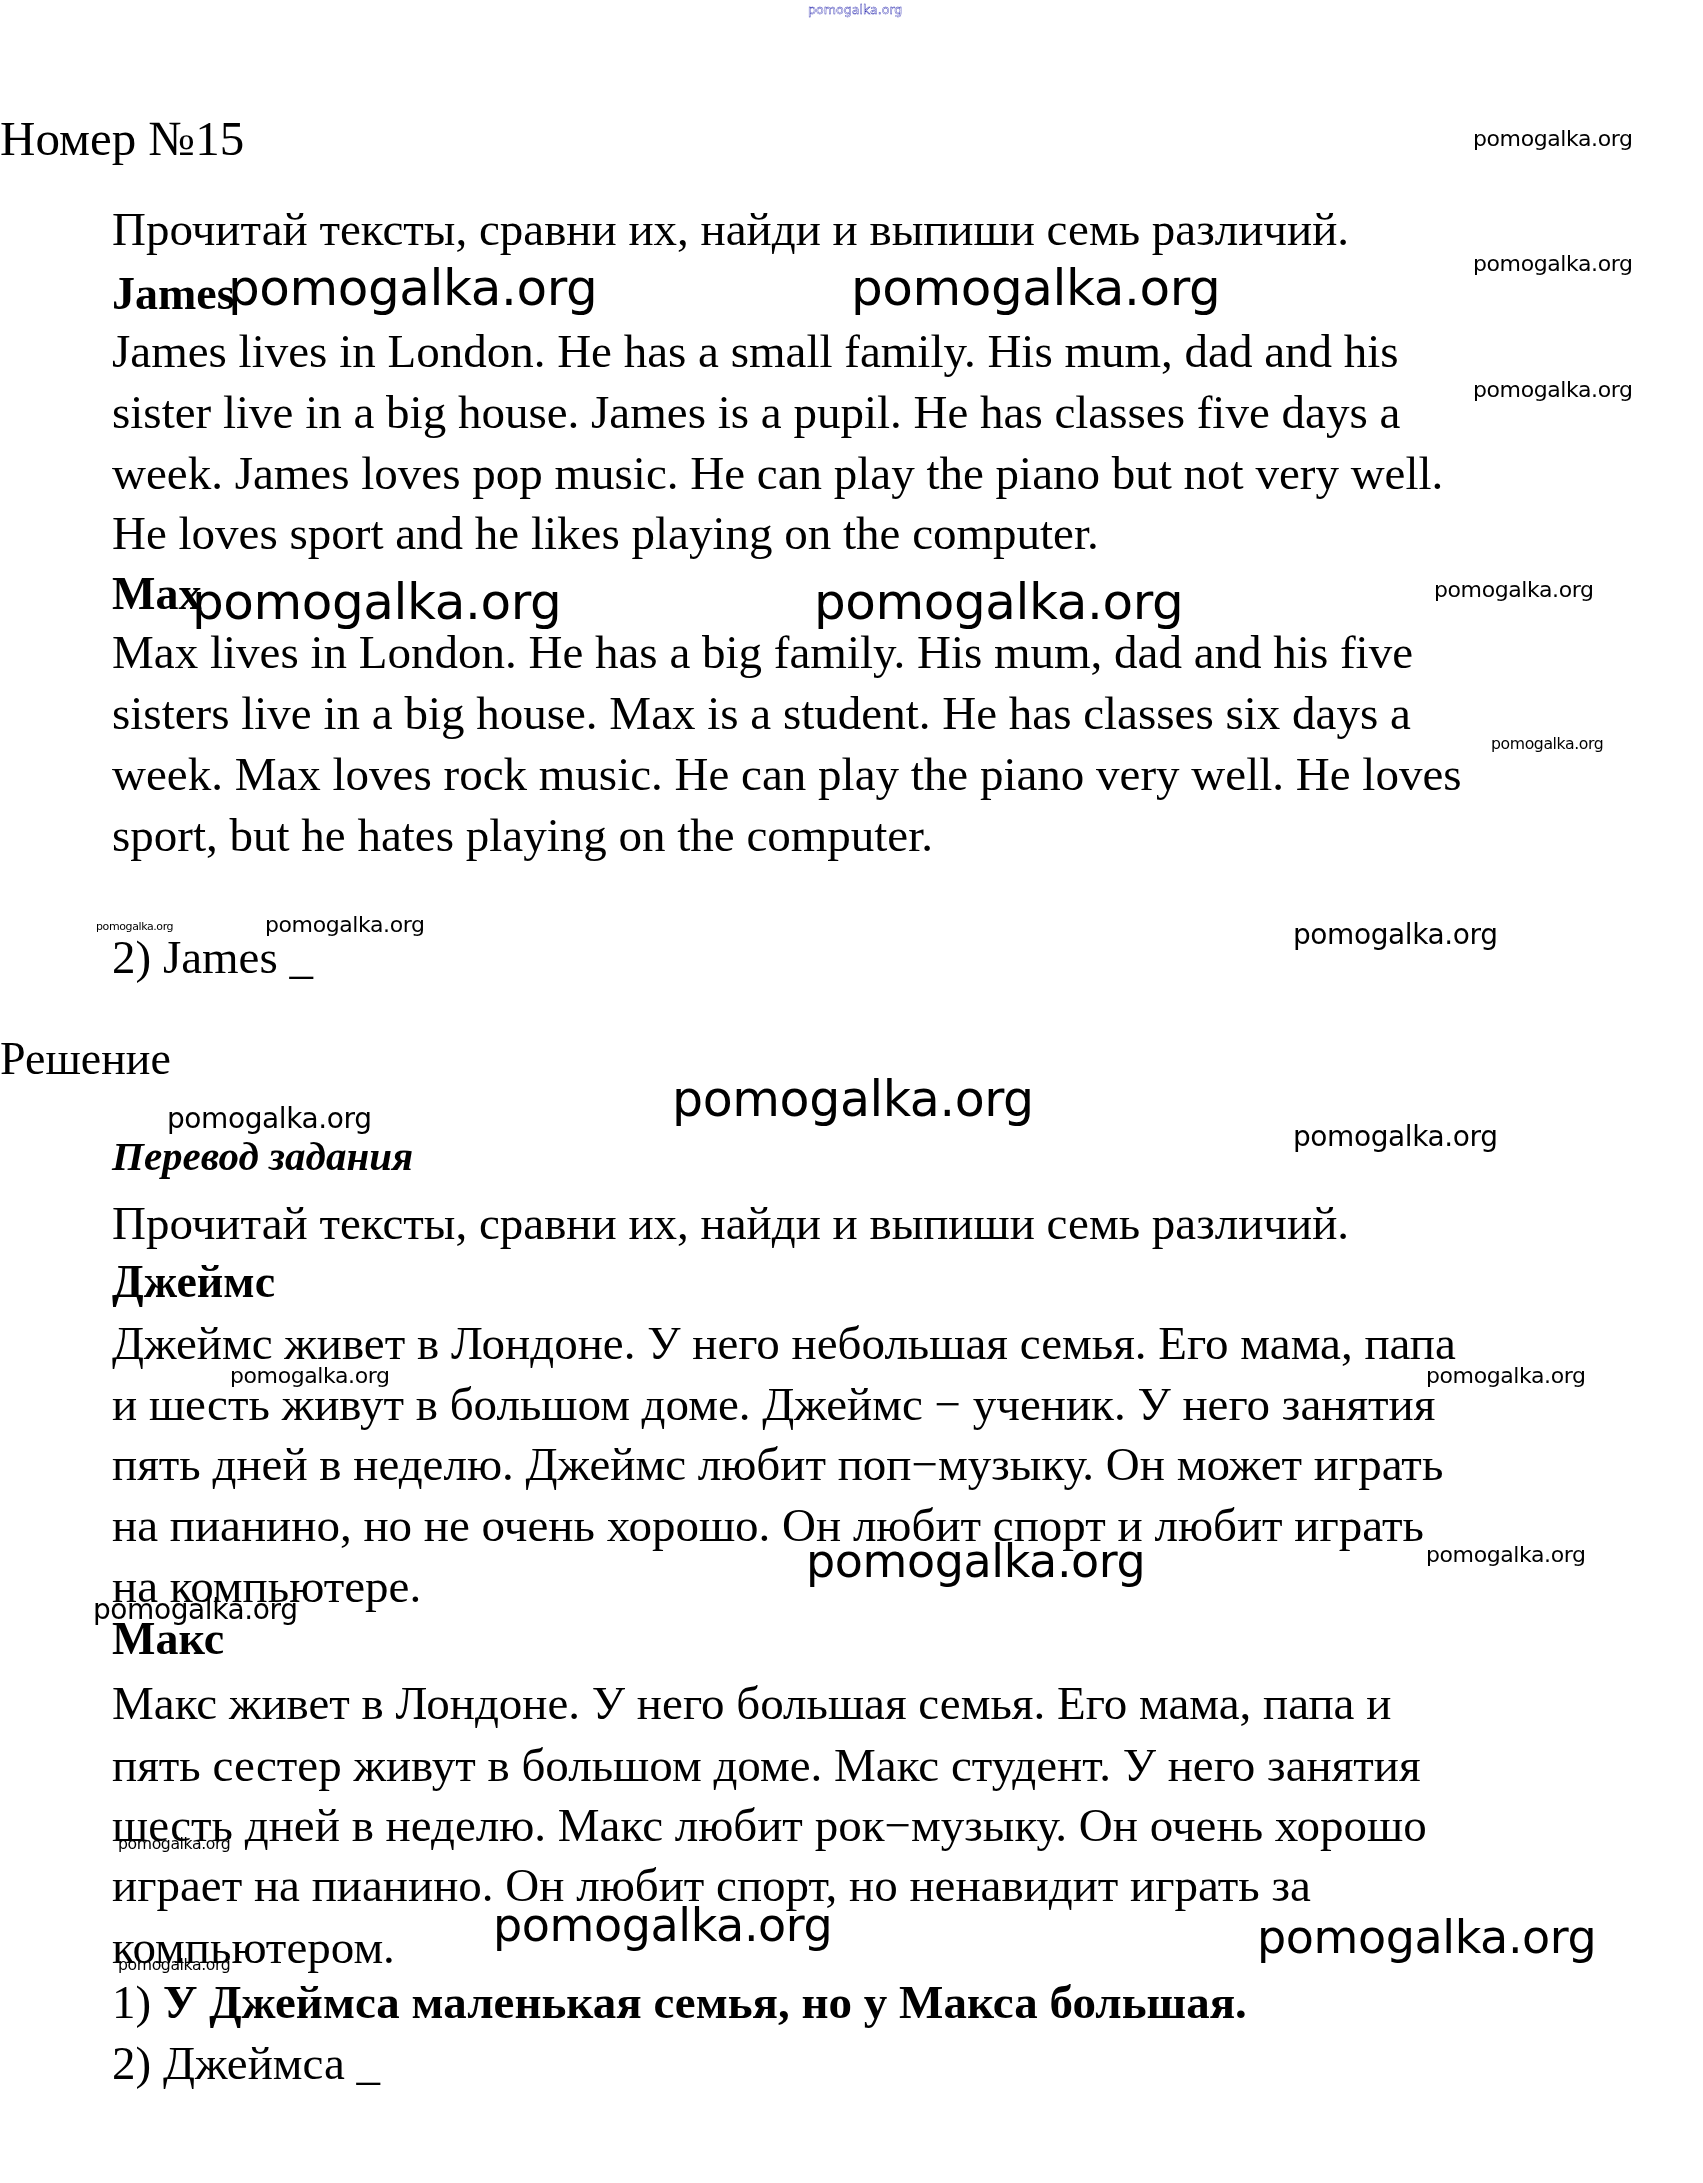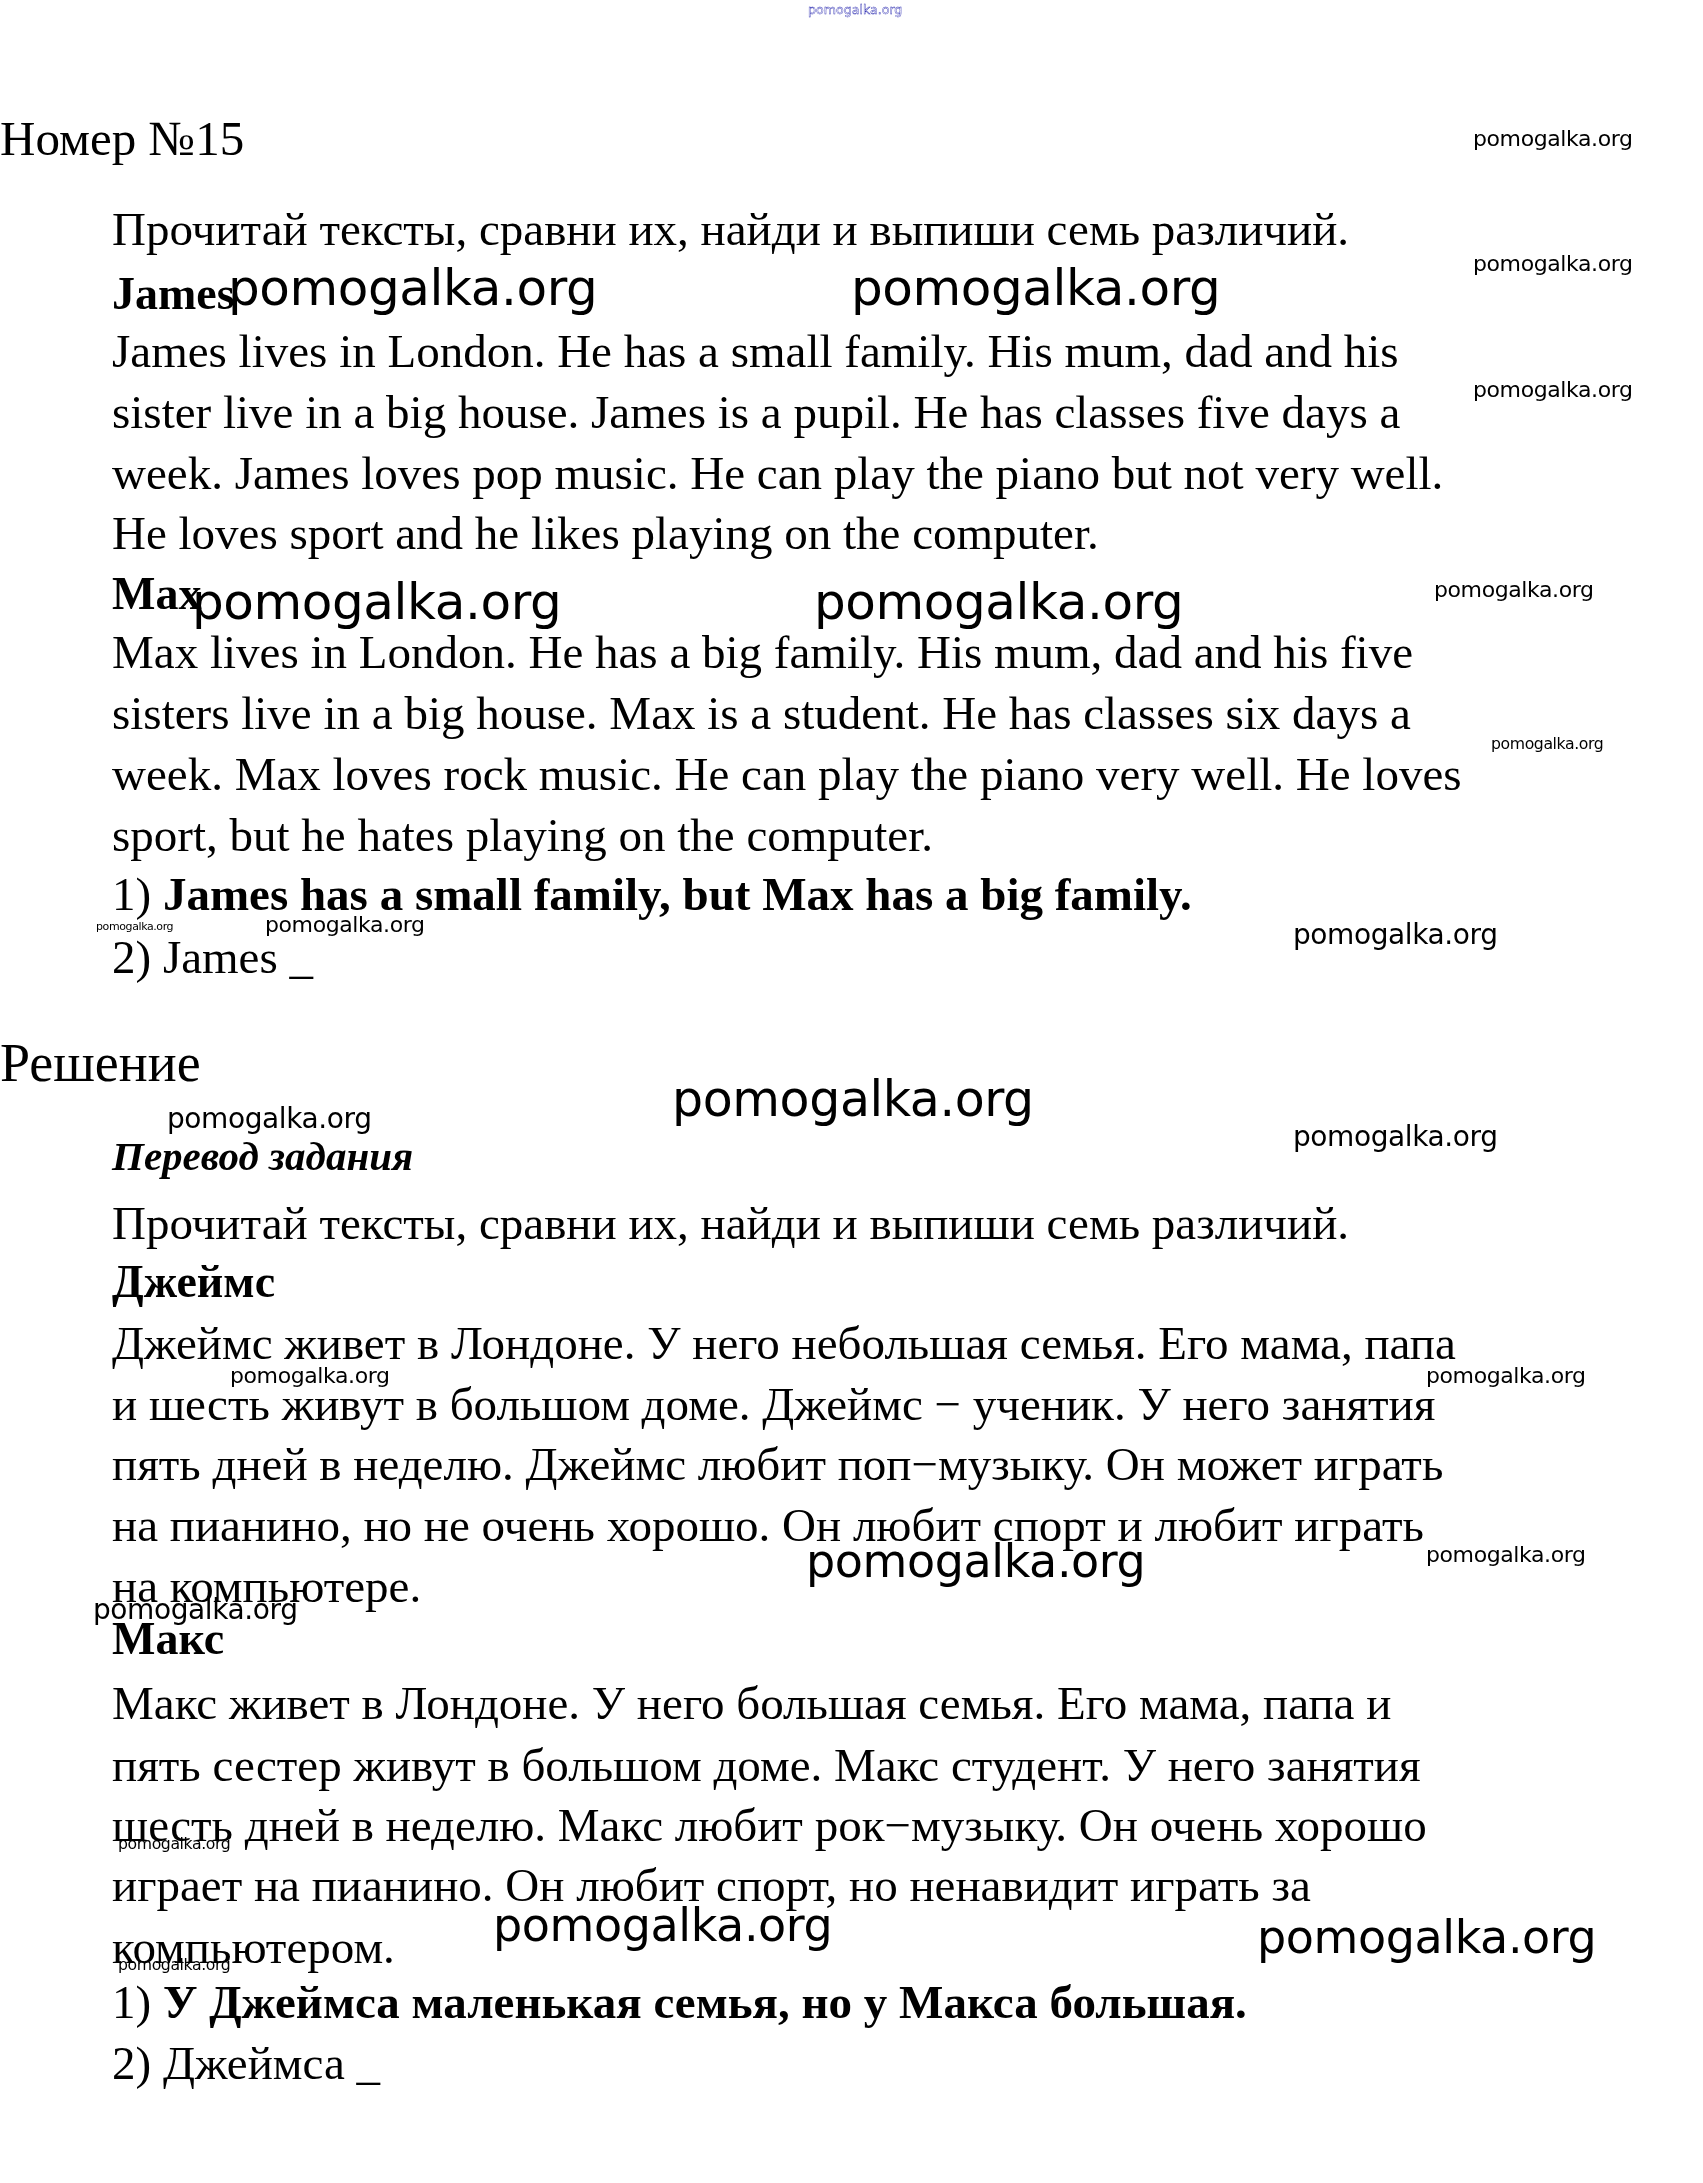--- a/index.html
+++ b/index.html
@@ -48,33 +48,29 @@
   <div class="wm wm-s" style="left:1434px; top:577px;">pomogalka.org</div>
 
   <div>
     <div class="line serif" style="top:629px;">Max lives in London. He has a big family. His mum, dad and his five</div>
     <div class="line serif" style="top:690px;">sisters live in a big house. Max is a student. He has classes six days a</div>
     <div class="line serif" style="top:751px;">week. Max loves rock music. He can play the piano very well. He loves</div>
     <div class="line serif" style="top:812px;">sport, but he hates playing on the computer.</div>
   </div>
   <div class="wm" style="left:1491px; top:734px; font-size:15.7px;">pomogalka.org</div>
 
-  <div class="line serif" style="top:871px;">
-    <span>1)</span>
-    <span class="b">James has a small family, but Max has a big family.</span>
-  </div>
   <div class="wm wm-xs" style="left:96px; top:920px;">pomogalka.org</div>
   <div class="wm wm-s" style="left:265px; top:912px;">pomogalka.org</div>
   <div class="wm wm-m" style="left:1293px; top:918px;">pomogalka.org</div>
   <div class="line serif" style="top:934px;">
     <span>2)</span>
     <span>James _</span>
   </div>
 
-  <div class="title serif" style="top:1032px; font-size:54px;">Решение</div>
+  <div class="title serif" style="top:1032px; font-size:46px;">Решение</div>
   <div class="wm" style="left:672px; top:1071px; font-size:49px;">pomogalka.org</div>
   <div class="wm wm-m" style="left:167px; top:1102px;">pomogalka.org</div>
   <div class="wm wm-m" style="left:1293px; top:1120px;">pomogalka.org</div>
 
   <div class="line serif b i" style="top:1136px; font-size:41px;">Перевод задания</div>
   <div class="line serif" style="top:1200px;">Прочитай тексты, сравни их, найди и выпиши семь различий.</div>
 
   <div class="line serif b" style="top:1259px; font-size:46px;">Джеймс</div>
   <div>
     <div class="line serif" style="top:1320px;">Джеймс живет в Лондоне. У него небольшая семья. Его мама, папа</div>

